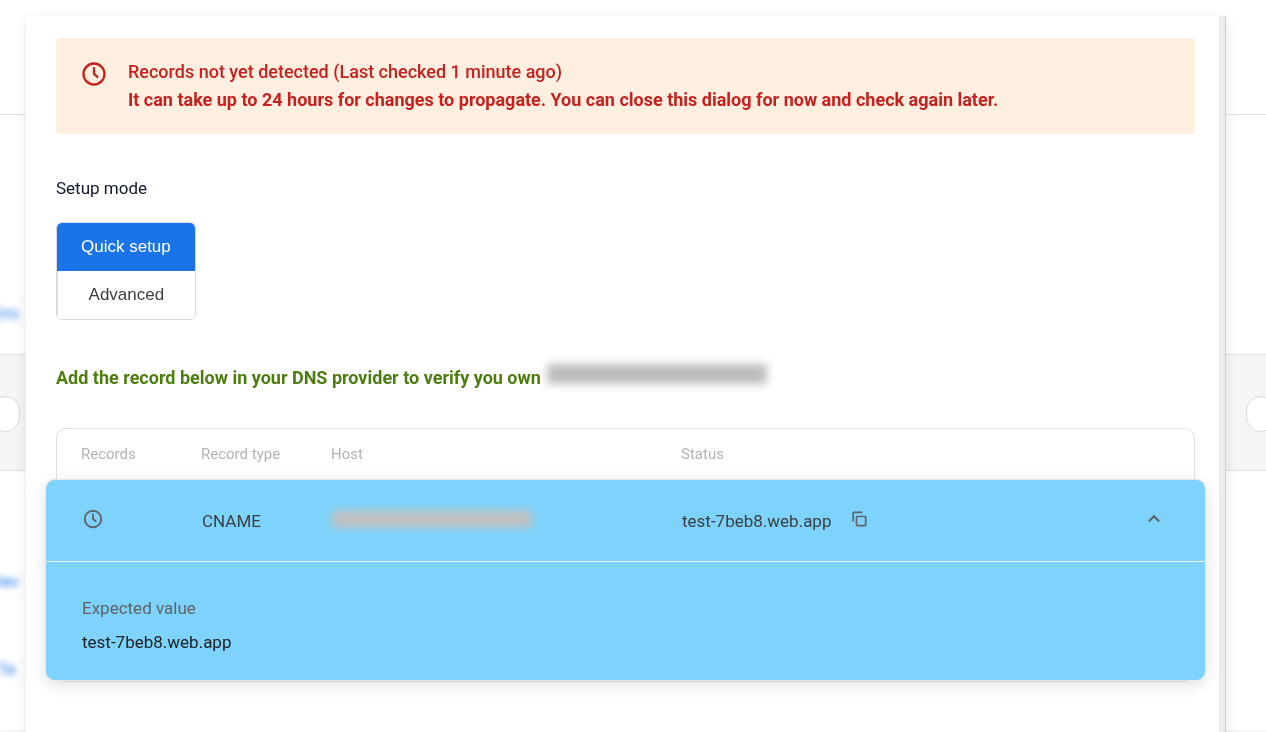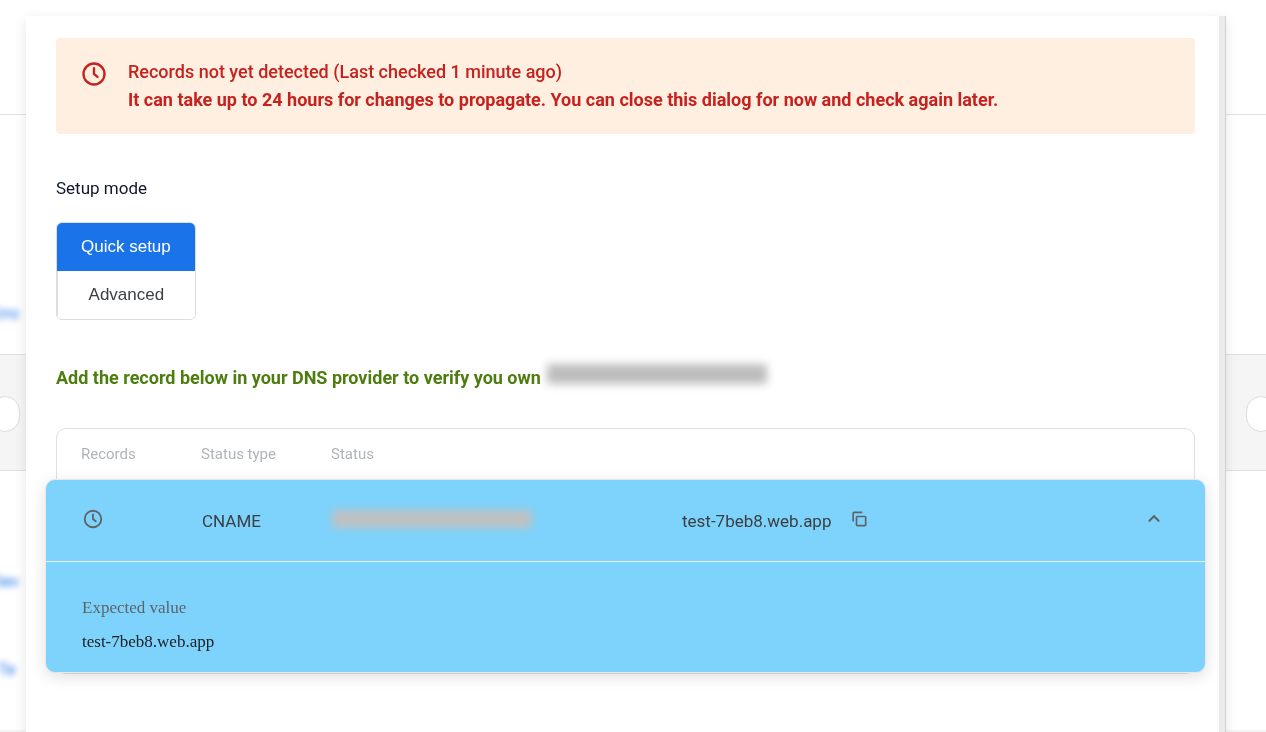--- a/index.html
+++ b/index.html
@@ -177,24 +177,23 @@
     }
     .value-cell { display: flex; align-items: center; gap: 14px; }
     .copy-btn { background: none; border: none; cursor: pointer; color: #5f6368; padding: 4px; }
     .copy-btn svg { width: 20px; height: 20px; }
     .expand-cell { display: flex; justify-content: flex-end; }
     .expand-btn { background: none; border: none; cursor: pointer; color: #5f6368; padding: 4px; }
     .expand-btn svg { width: 22px; height: 22px; }
 
     .dns-detail {
       border-top: 1px solid #eee;
-      padding: 32px 36px 20px 36px;
+      padding: 32px 36px 28px 36px;
       font-size: 17px;
       color: #3c4043;
-      font-family: Liberation Serif, serif;
     }
     .detail-label { color: #5f6368; margin-top: 4px; }
     .detail-value { margin-top: 14px; color: #202124; }
     .detail-label2 { color: #5f6368; margin-top: 28px; }
 
     .instruction2 {
       margin-top: 56px;
       font-size: 18px;
       color: #202124;
     }
@@ -247,21 +246,22 @@
     
     <div class="instruction">
       <span>Add the record below in your DNS provider to verify you own</span>
       <span class="domain-blur"></span>
     </div>
 
     
     <div class="dns-table">
       <div class="dns-head">
         <div>Records</div>
-        <div>Status type</div>
+        <div>Record type</div>
+        <div>Host</div>
         <div>Status</div>
         <div></div>
       </div>
 
       <div class="dns-row-card">
         <div class="dns-row">
           <div class="status-cell">
             <svg viewBox="0 0 24 24" fill="none" stroke="currentColor" stroke-width="2" stroke-linecap="round">
               <circle cx="12" cy="12" r="9"></circle>
               <path d="M12 7v5l3 2.5"></path>

